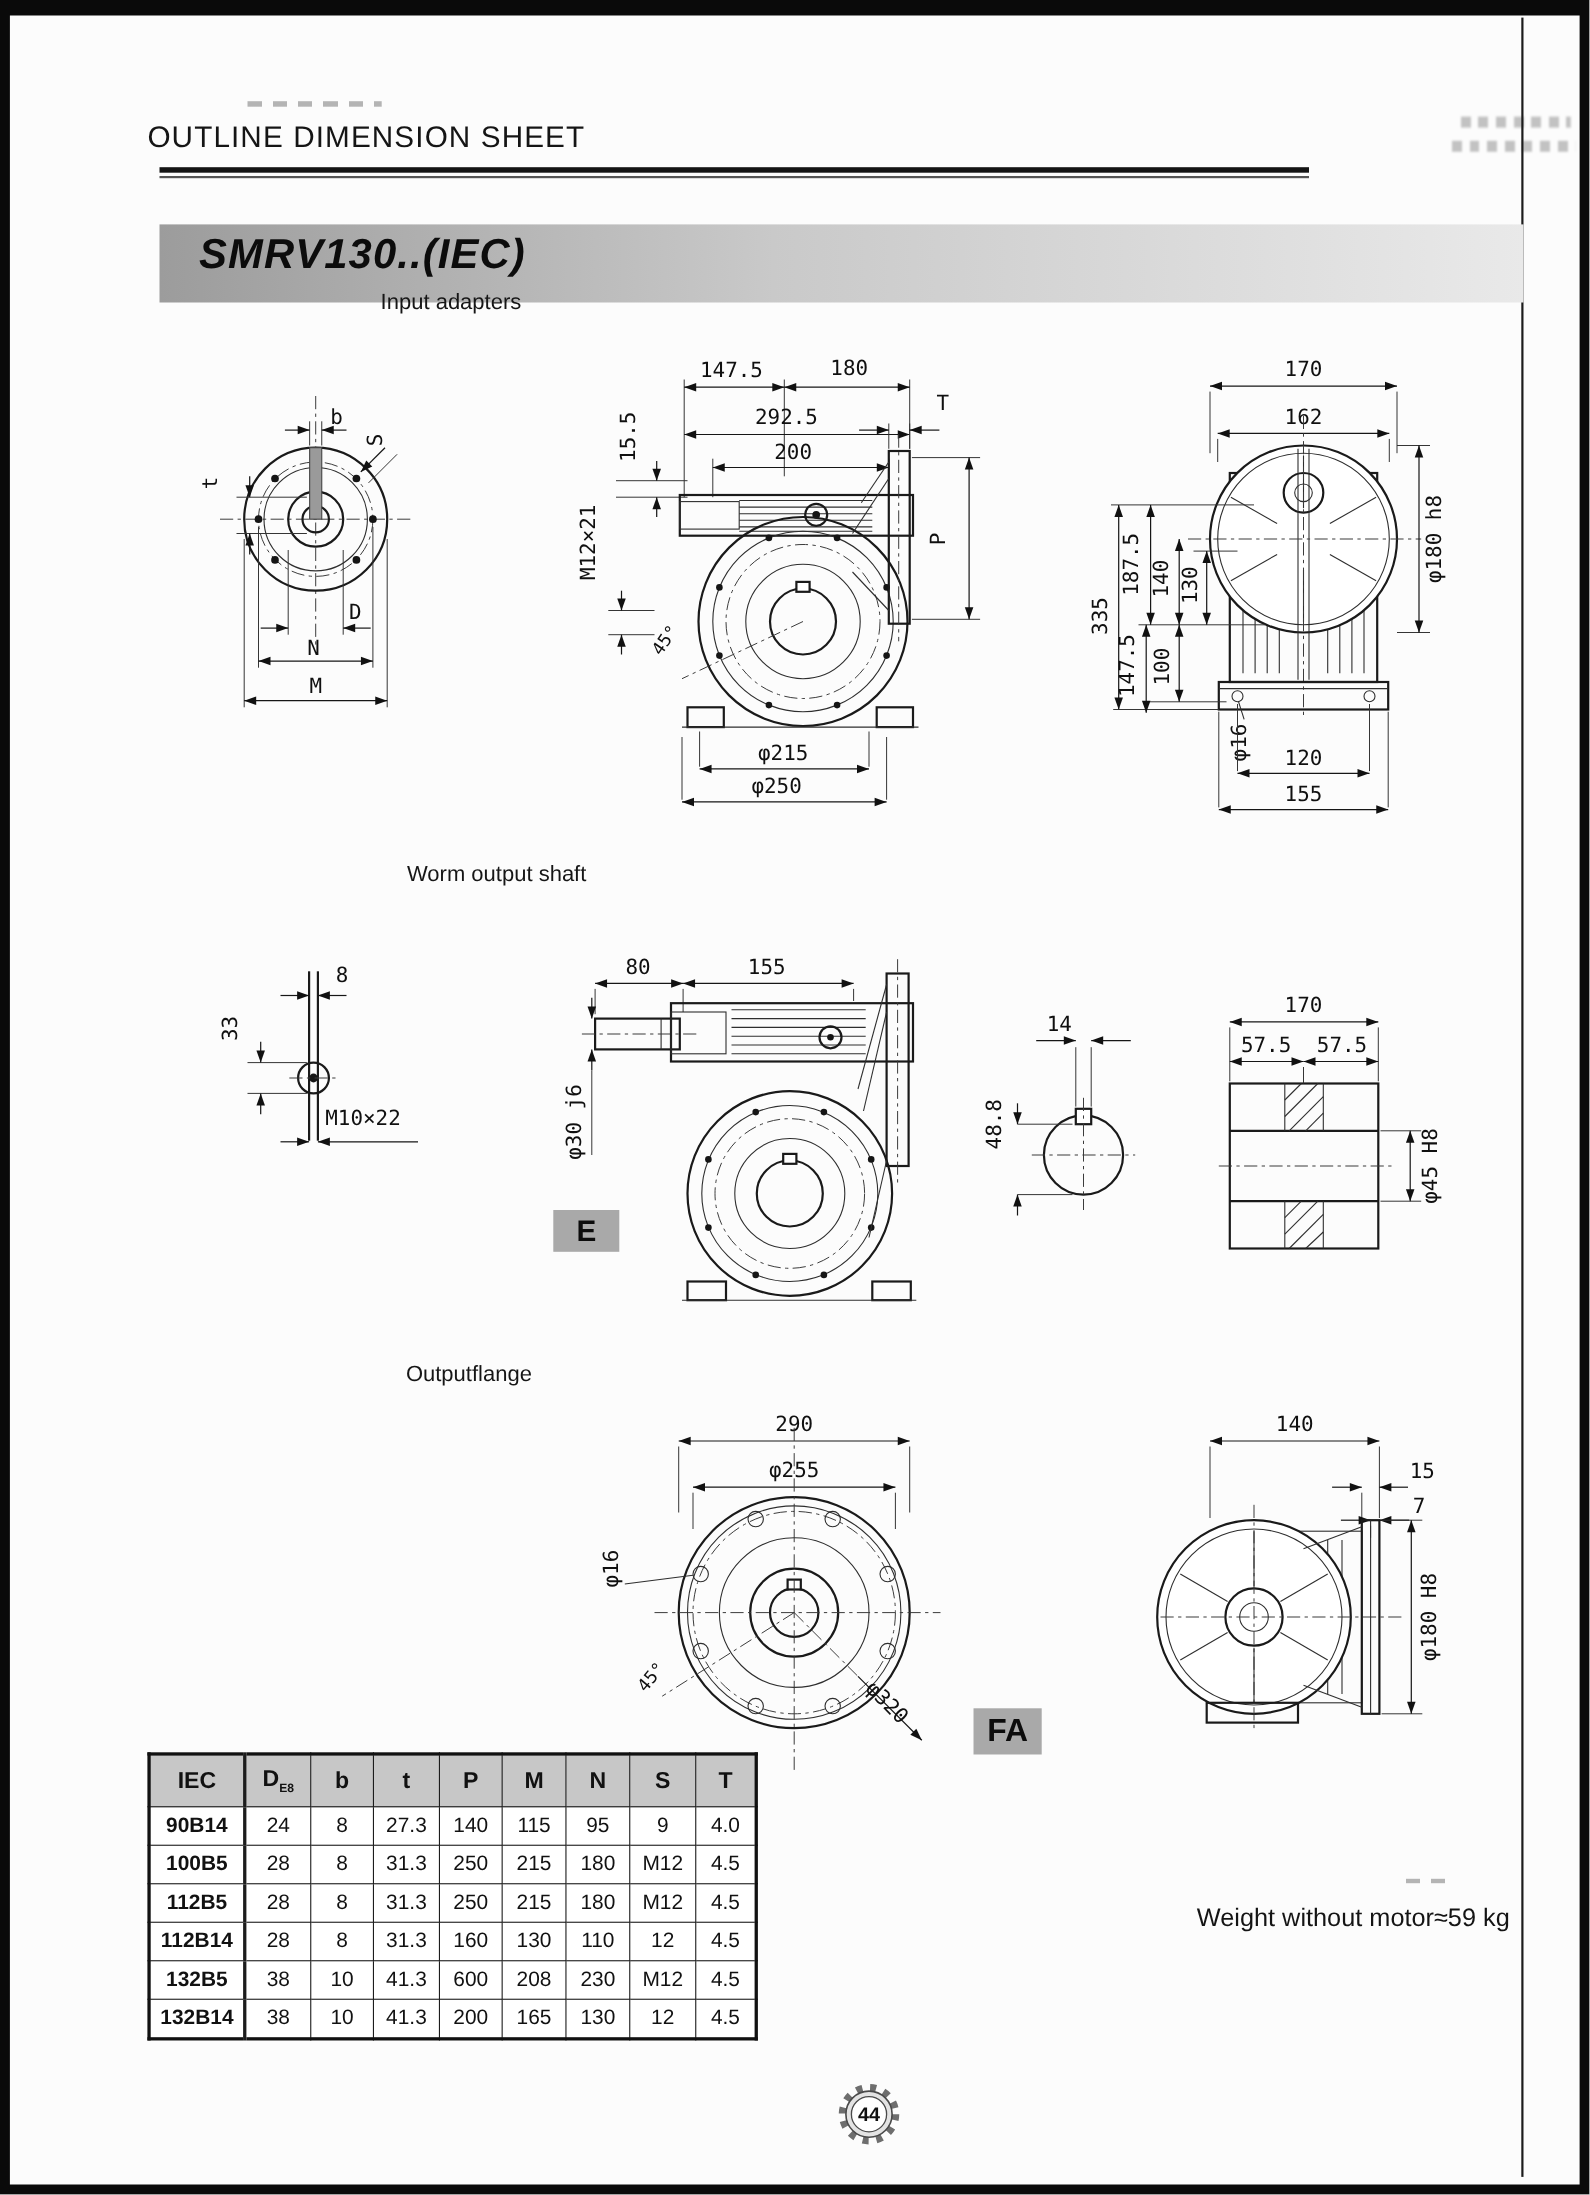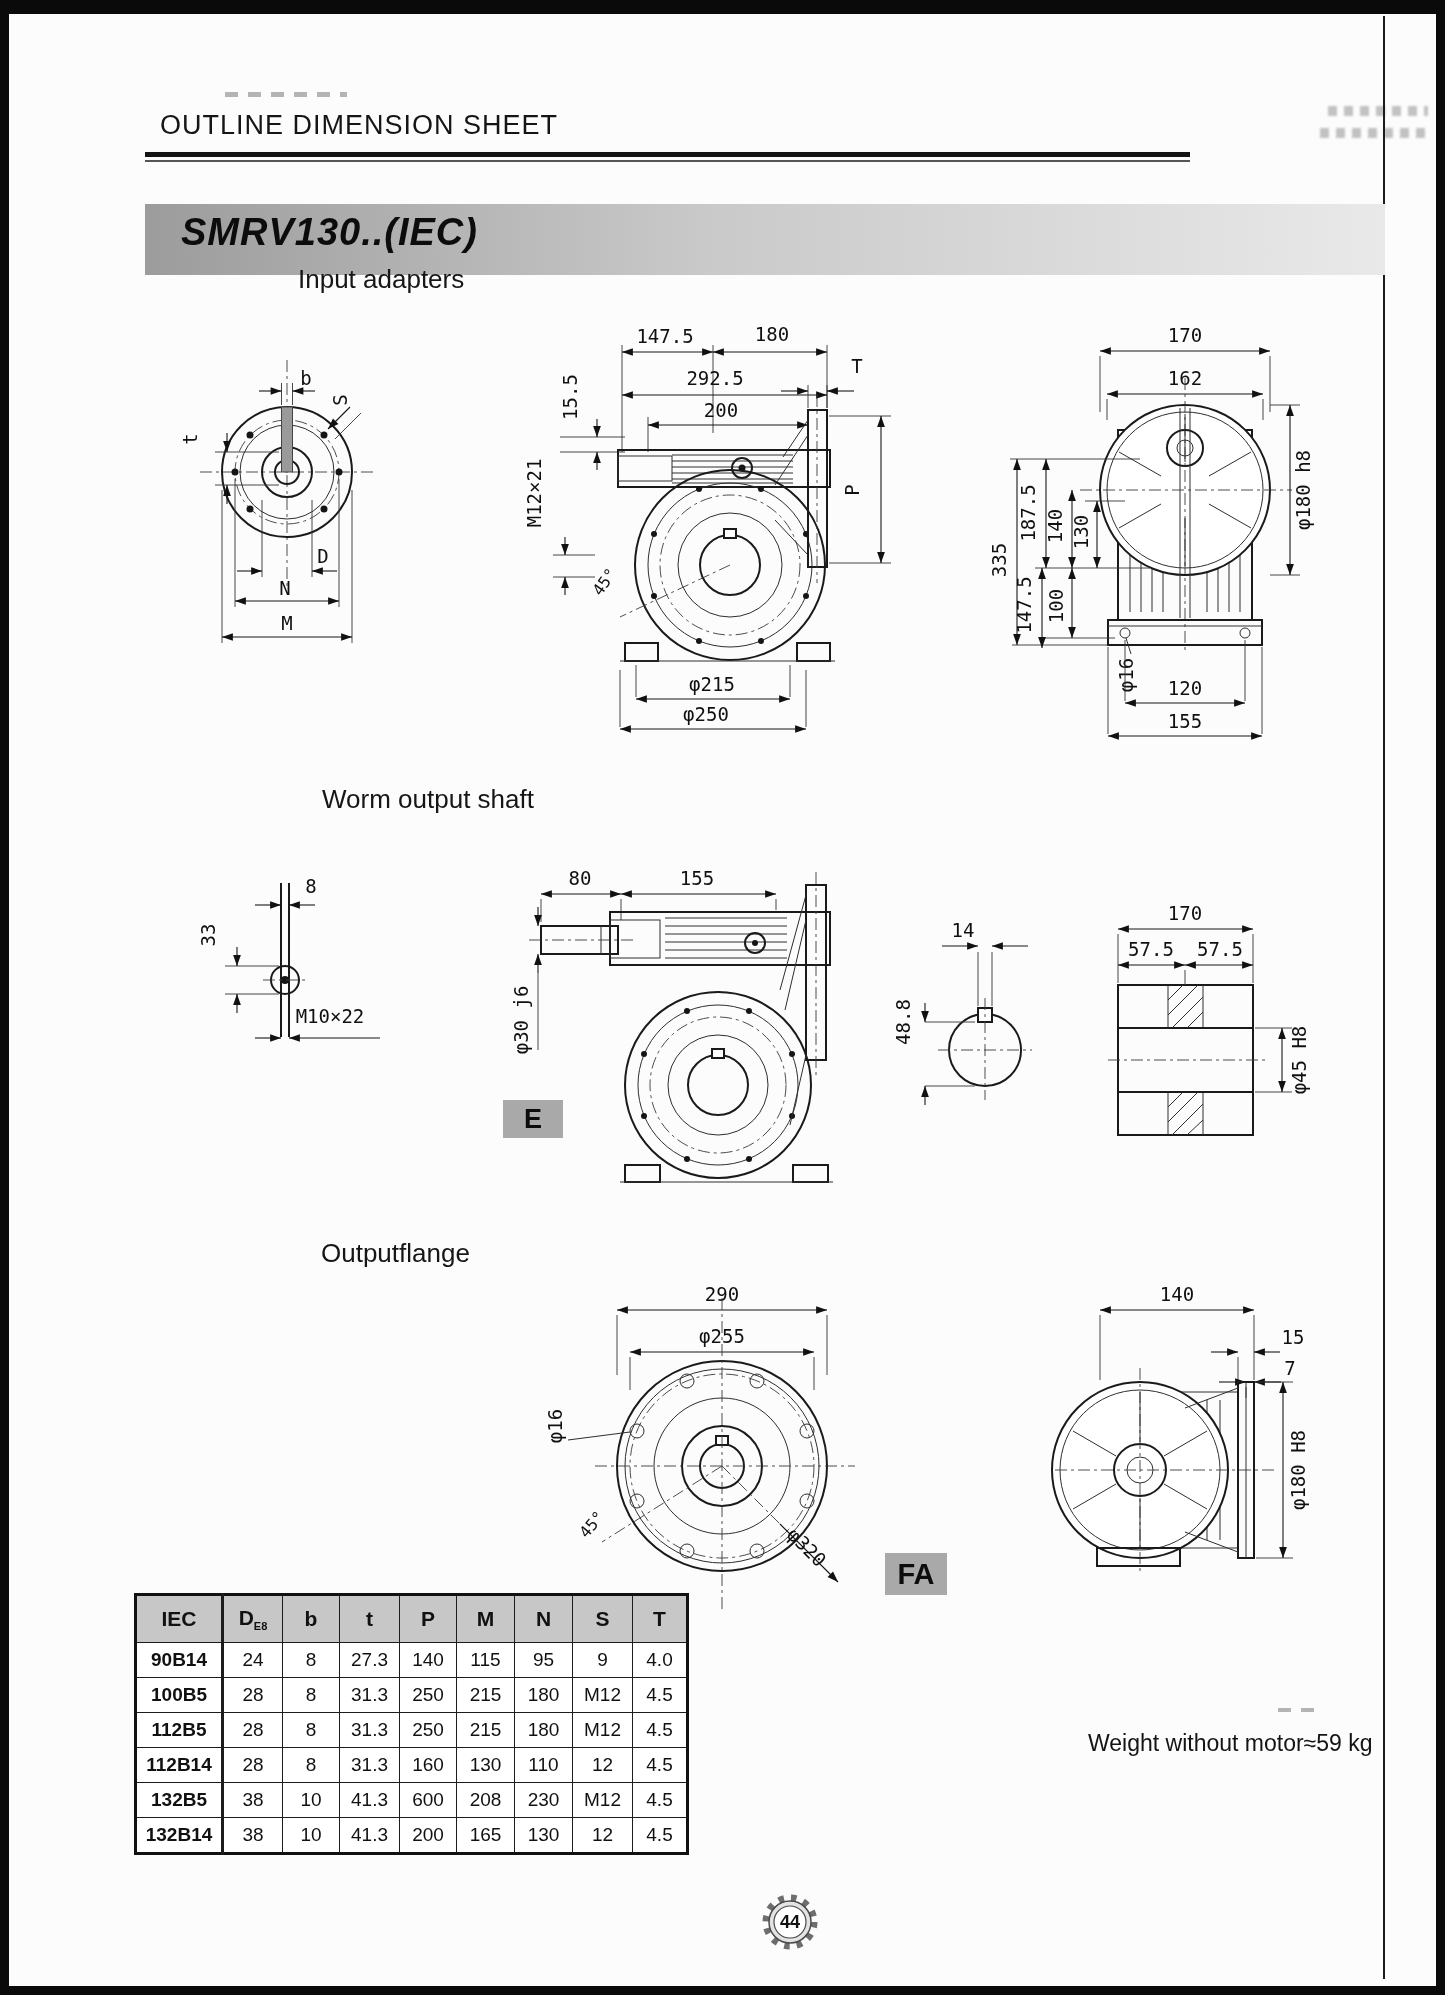--- a/index.html
+++ b/index.html
@@ -1,28 +1,28 @@
 <!DOCTYPE html>
 <html><head>
 <meta charset="utf-8">
 <style>
   html,body{margin:0;padding:0;background:#8a8a8a;}
   .page{position:relative;width:1445px;height:1995px;margin:0 auto;background:#fcfcfc;
         font-family:"Liberation Sans",sans-serif;color:#111;overflow:hidden;}
   .frame{position:absolute;inset:0;border:9px solid #0a0a0a;border-top-width:14px;pointer-events:none;z-index:50;}
   .abs{position:absolute;}
-  .doc-header{left:160px;top:110px;font-size:27px;letter-spacing:1px;color:#151515;}
+  .doc-header{left:134px;top:110px;font-size:27px;letter-spacing:1px;color:#151515;}
   .rule-thick{left:145px;top:152px;width:1045px;height:5px;background:#141414;}
   .rule-thin{left:145px;top:160px;width:1045px;height:2px;background:#555;}
   .vline-right{left:1383px;top:16px;width:2px;height:1963px;background:#1c1c1c;}
   .title-bar{left:145px;top:204px;width:1240px;height:71px;
              background:linear-gradient(90deg,#9c9c9c 0%,#c9c9c9 45%,#e9e9e9 100%);}
   .title-bar span{display:block;padding-left:36px;line-height:56px;font-size:38px;font-weight:bold;
                   font-style:italic;color:#0c0c0c;letter-spacing:1px;}
-  .sec-heading{font-size:26px;color:#161616;}
+  .sec-heading{font-size:20px;color:#161616;margin-left:48px;}
   .variant-box{background:#a9a9a9;display:flex;align-items:center;justify-content:center;
                font-weight:bold;color:#0c0c0c;}
   .weight-note{font-size:23px;color:#141414;}
   .artifact{background:repeating-linear-gradient(90deg,#b4b4b4 0 13px,transparent 13px 23px);
             filter:blur(0.7px);}
   .artifact2{background:repeating-linear-gradient(90deg,#c2c2c2 0 9px,transparent 9px 16px);
             filter:blur(1.2px);}
   
   svg{position:absolute;overflow:visible;}
   .ol{stroke:#1a1a1a;stroke-width:2;fill:none;}

